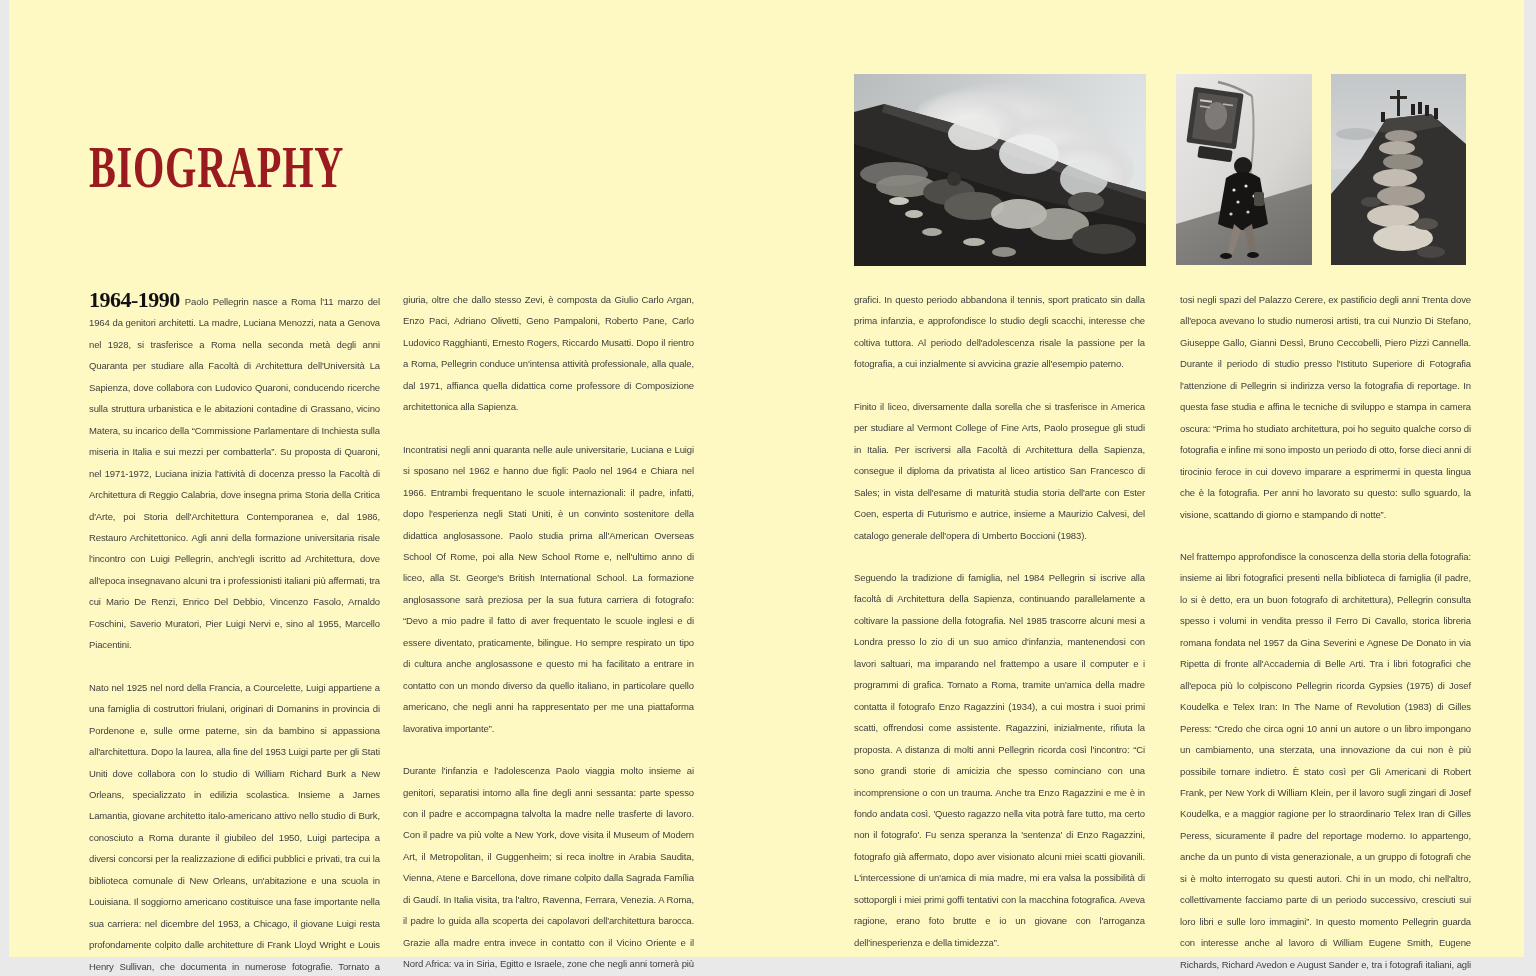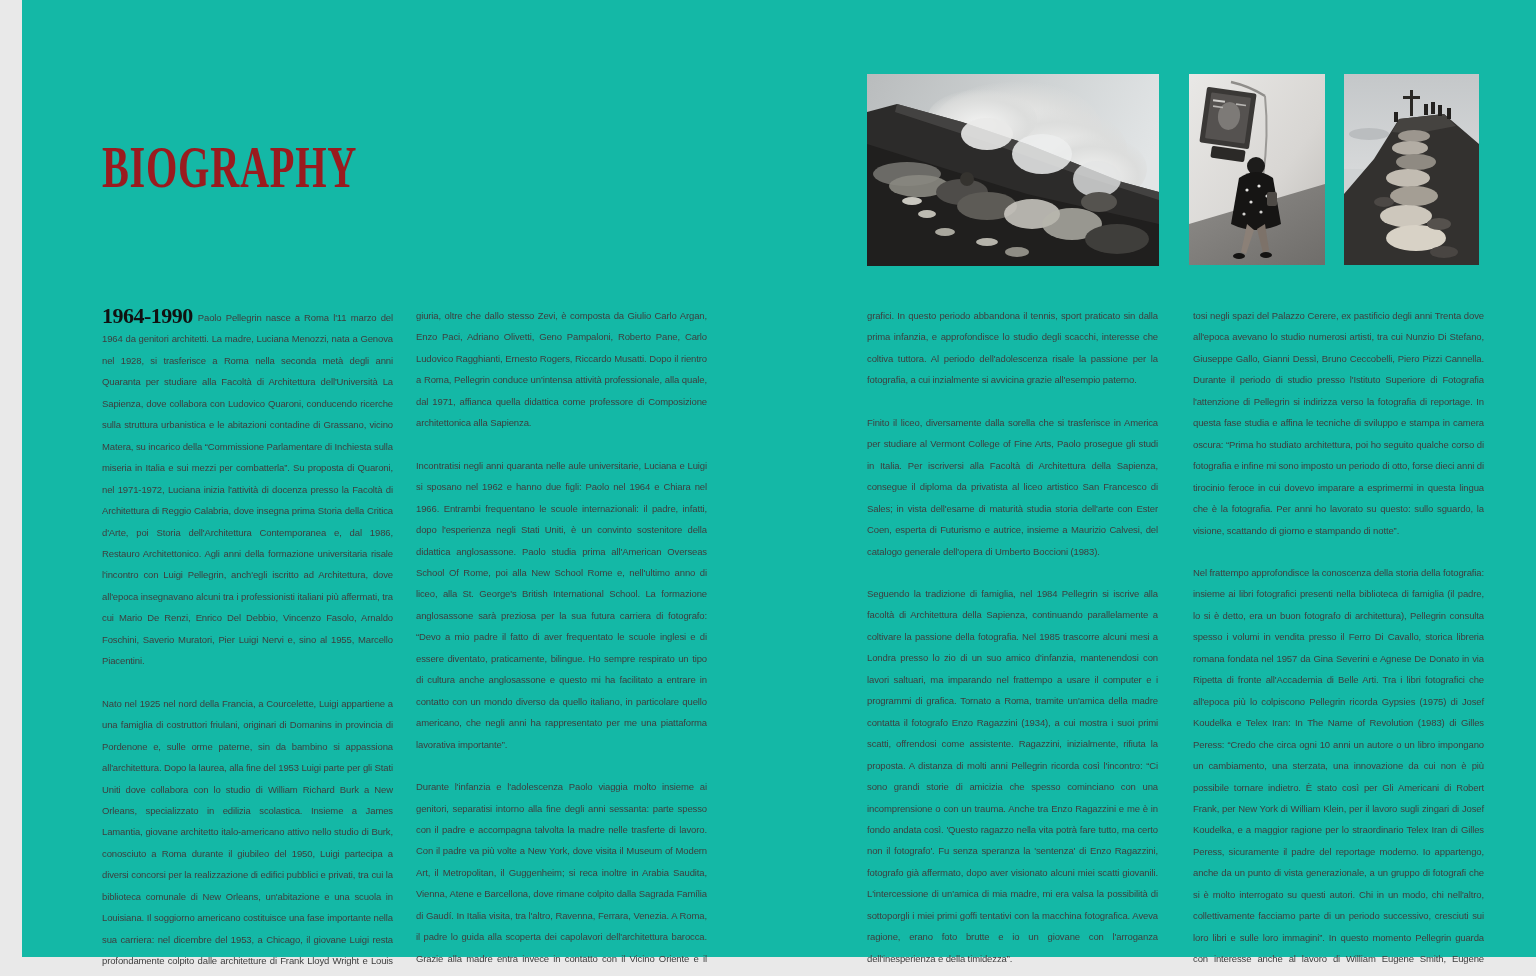--- a/index.html
+++ b/index.html
@@ -3,38 +3,38 @@
 <meta charset="utf-8">
 <style>
   html,body{margin:0;padding:0;}
   body{
     width:1536px;height:976px;overflow:hidden;
     background:#e9e9e9;
     font-family:"Liberation Sans",sans-serif;
     -webkit-font-smoothing:antialiased;
   }
   .page{
-    position:absolute;left:22px;top:0;
+    position:absolute;left:9px;top:0;
     width:1515px;height:957px;
-    background:#14b8a6;
+    background:#fef9c3;
   }
   .page-title{
     position:absolute;left:80px;top:138px;margin:0;
     font-family:"Liberation Serif",serif;
     font-weight:bold;font-size:56px;line-height:1;
     letter-spacing:1px;
     transform:scaleX(0.72) scaleY(1.05);transform-origin:left top;
     color:#9a1b1f;
   }
   .col{
     position:absolute;top:289px;width:291px;
     font-size:9.5px;line-height:21.45px;letter-spacing:-0.12px;
     color:#3e3e3e;text-align:justify;
   }
-  .col p{margin:16px 0 21px 0;}
+  .col p{margin:0 0 21px 0;}
   .col1{left:80px;}
   .col2{left:394px;}
   .col3{left:845px;}
   .col4{left:1171px;}
   .era{
     font-family:"Liberation Serif",serif;
     font-weight:bold;font-size:22px;letter-spacing:-0.5px;
     color:#111;vertical-align:-2px;padding-right:5px;
   }
   .photo{

